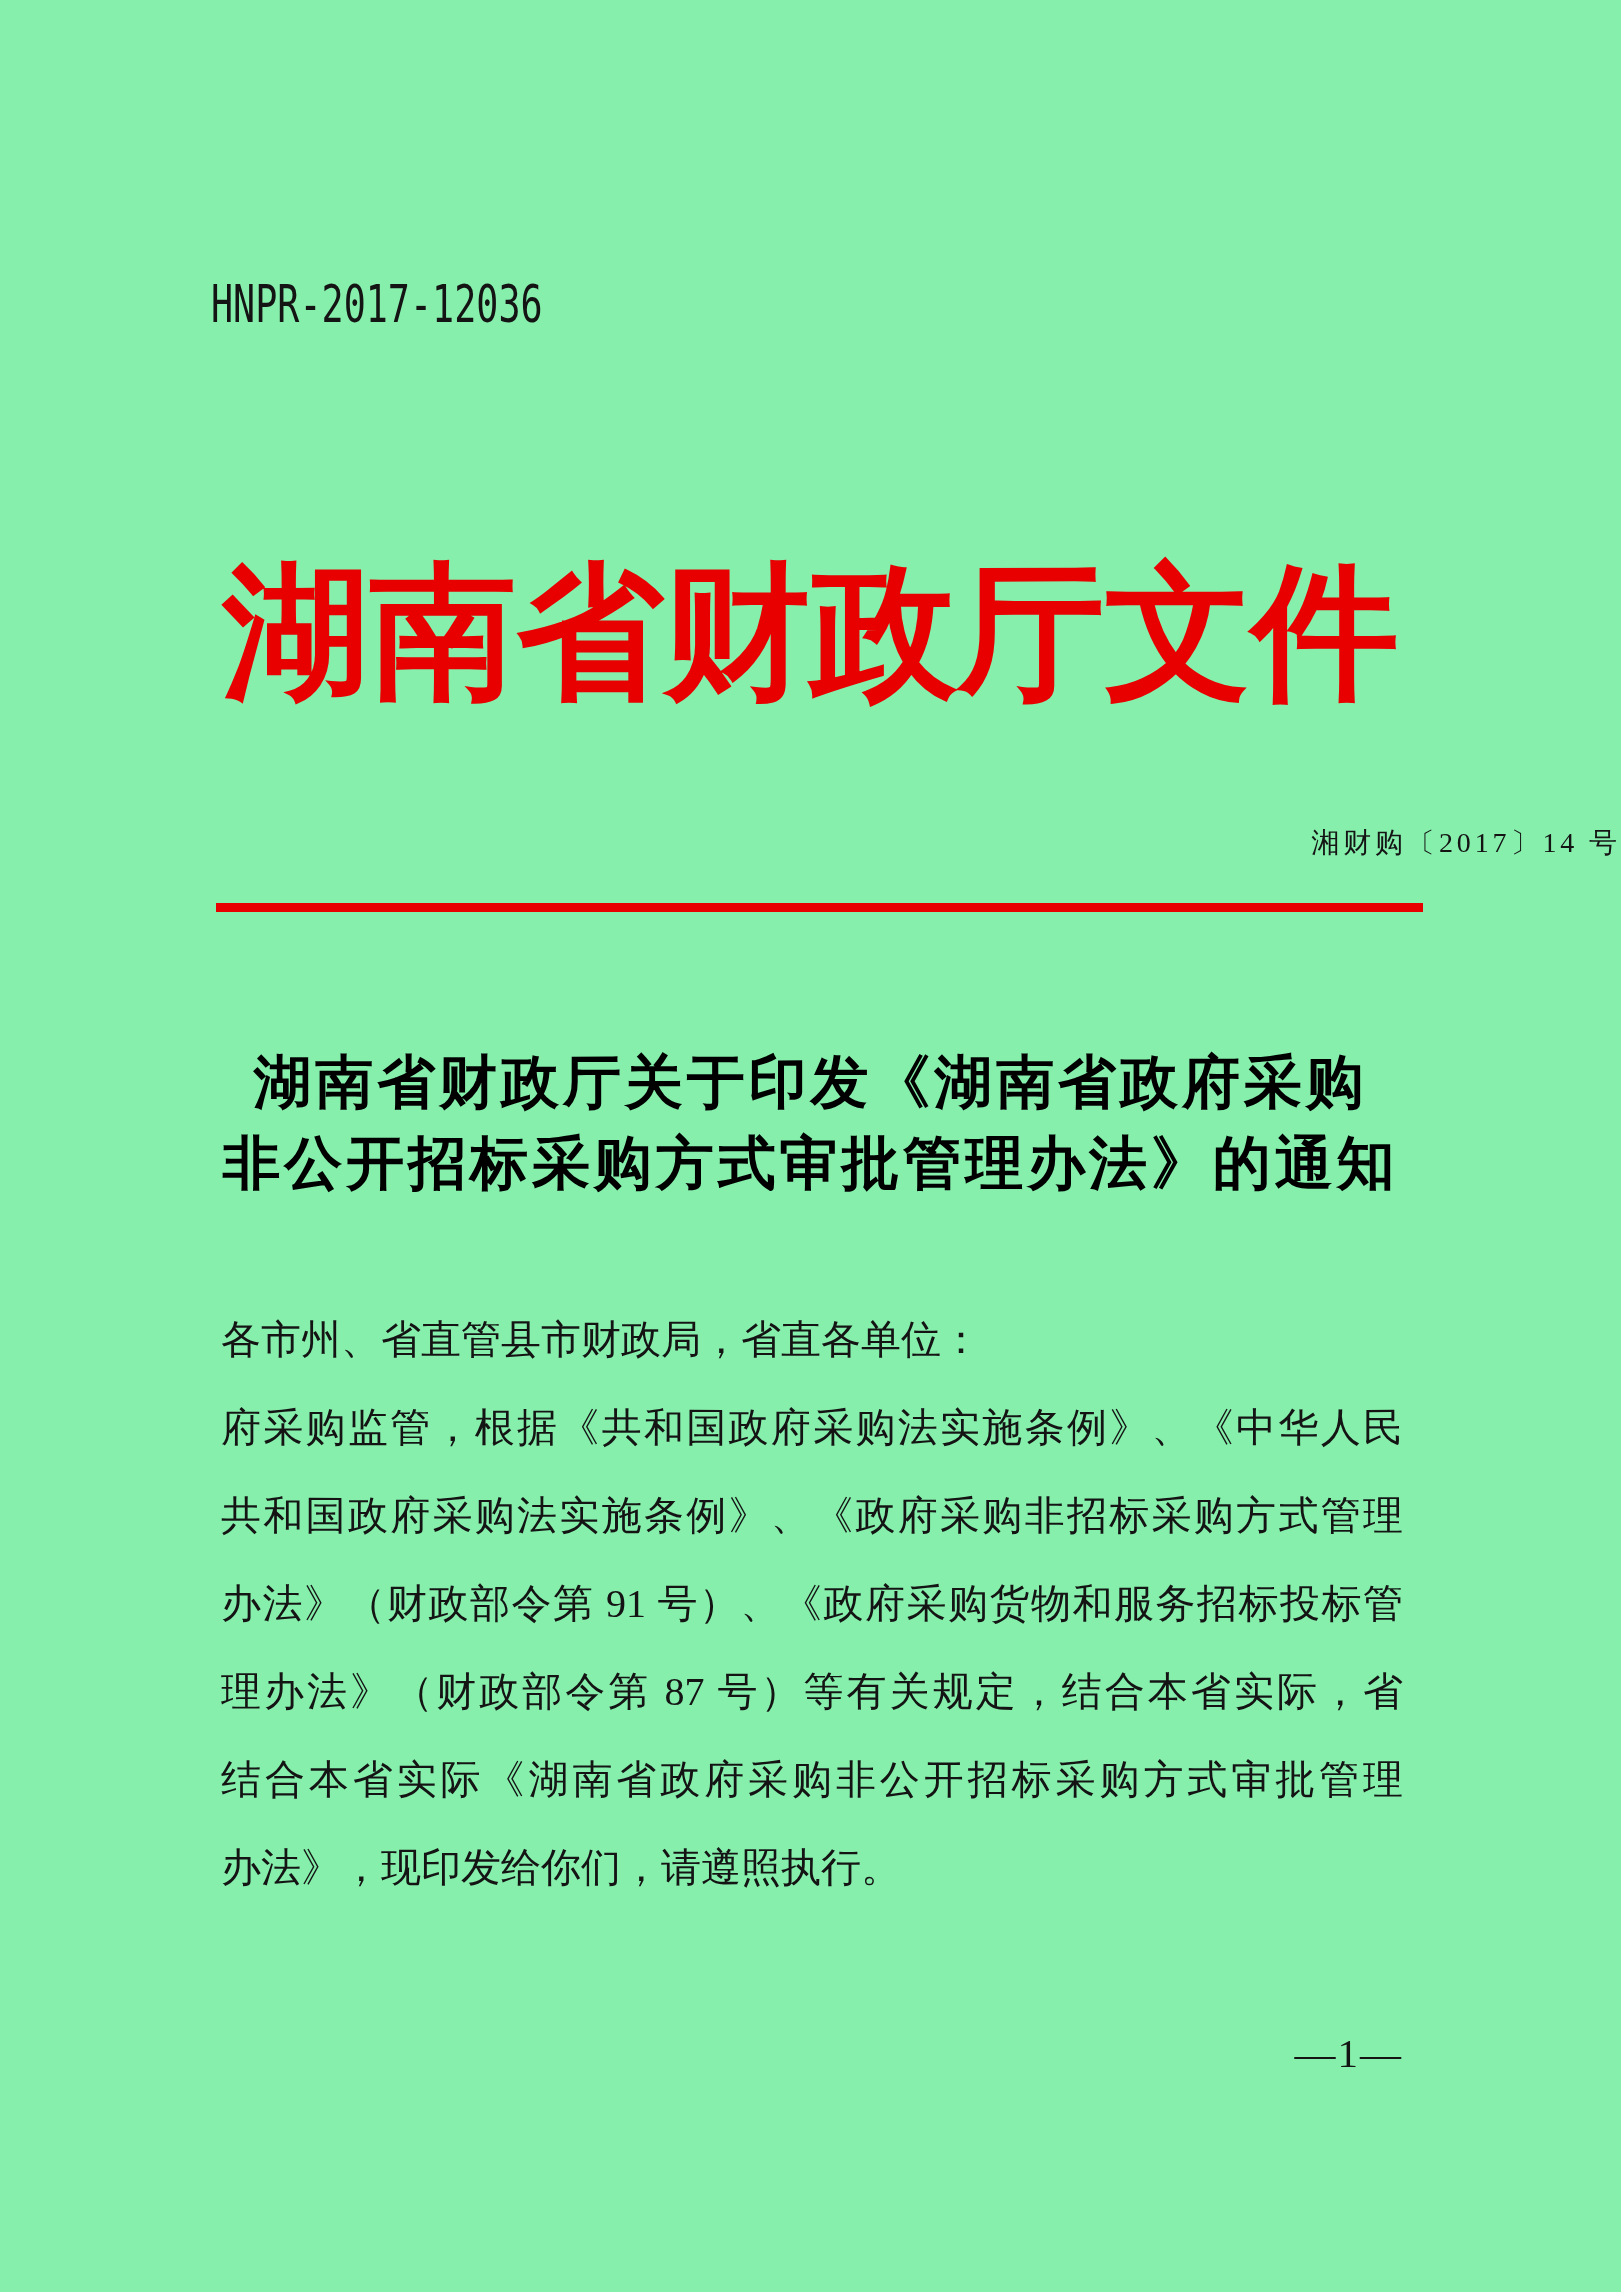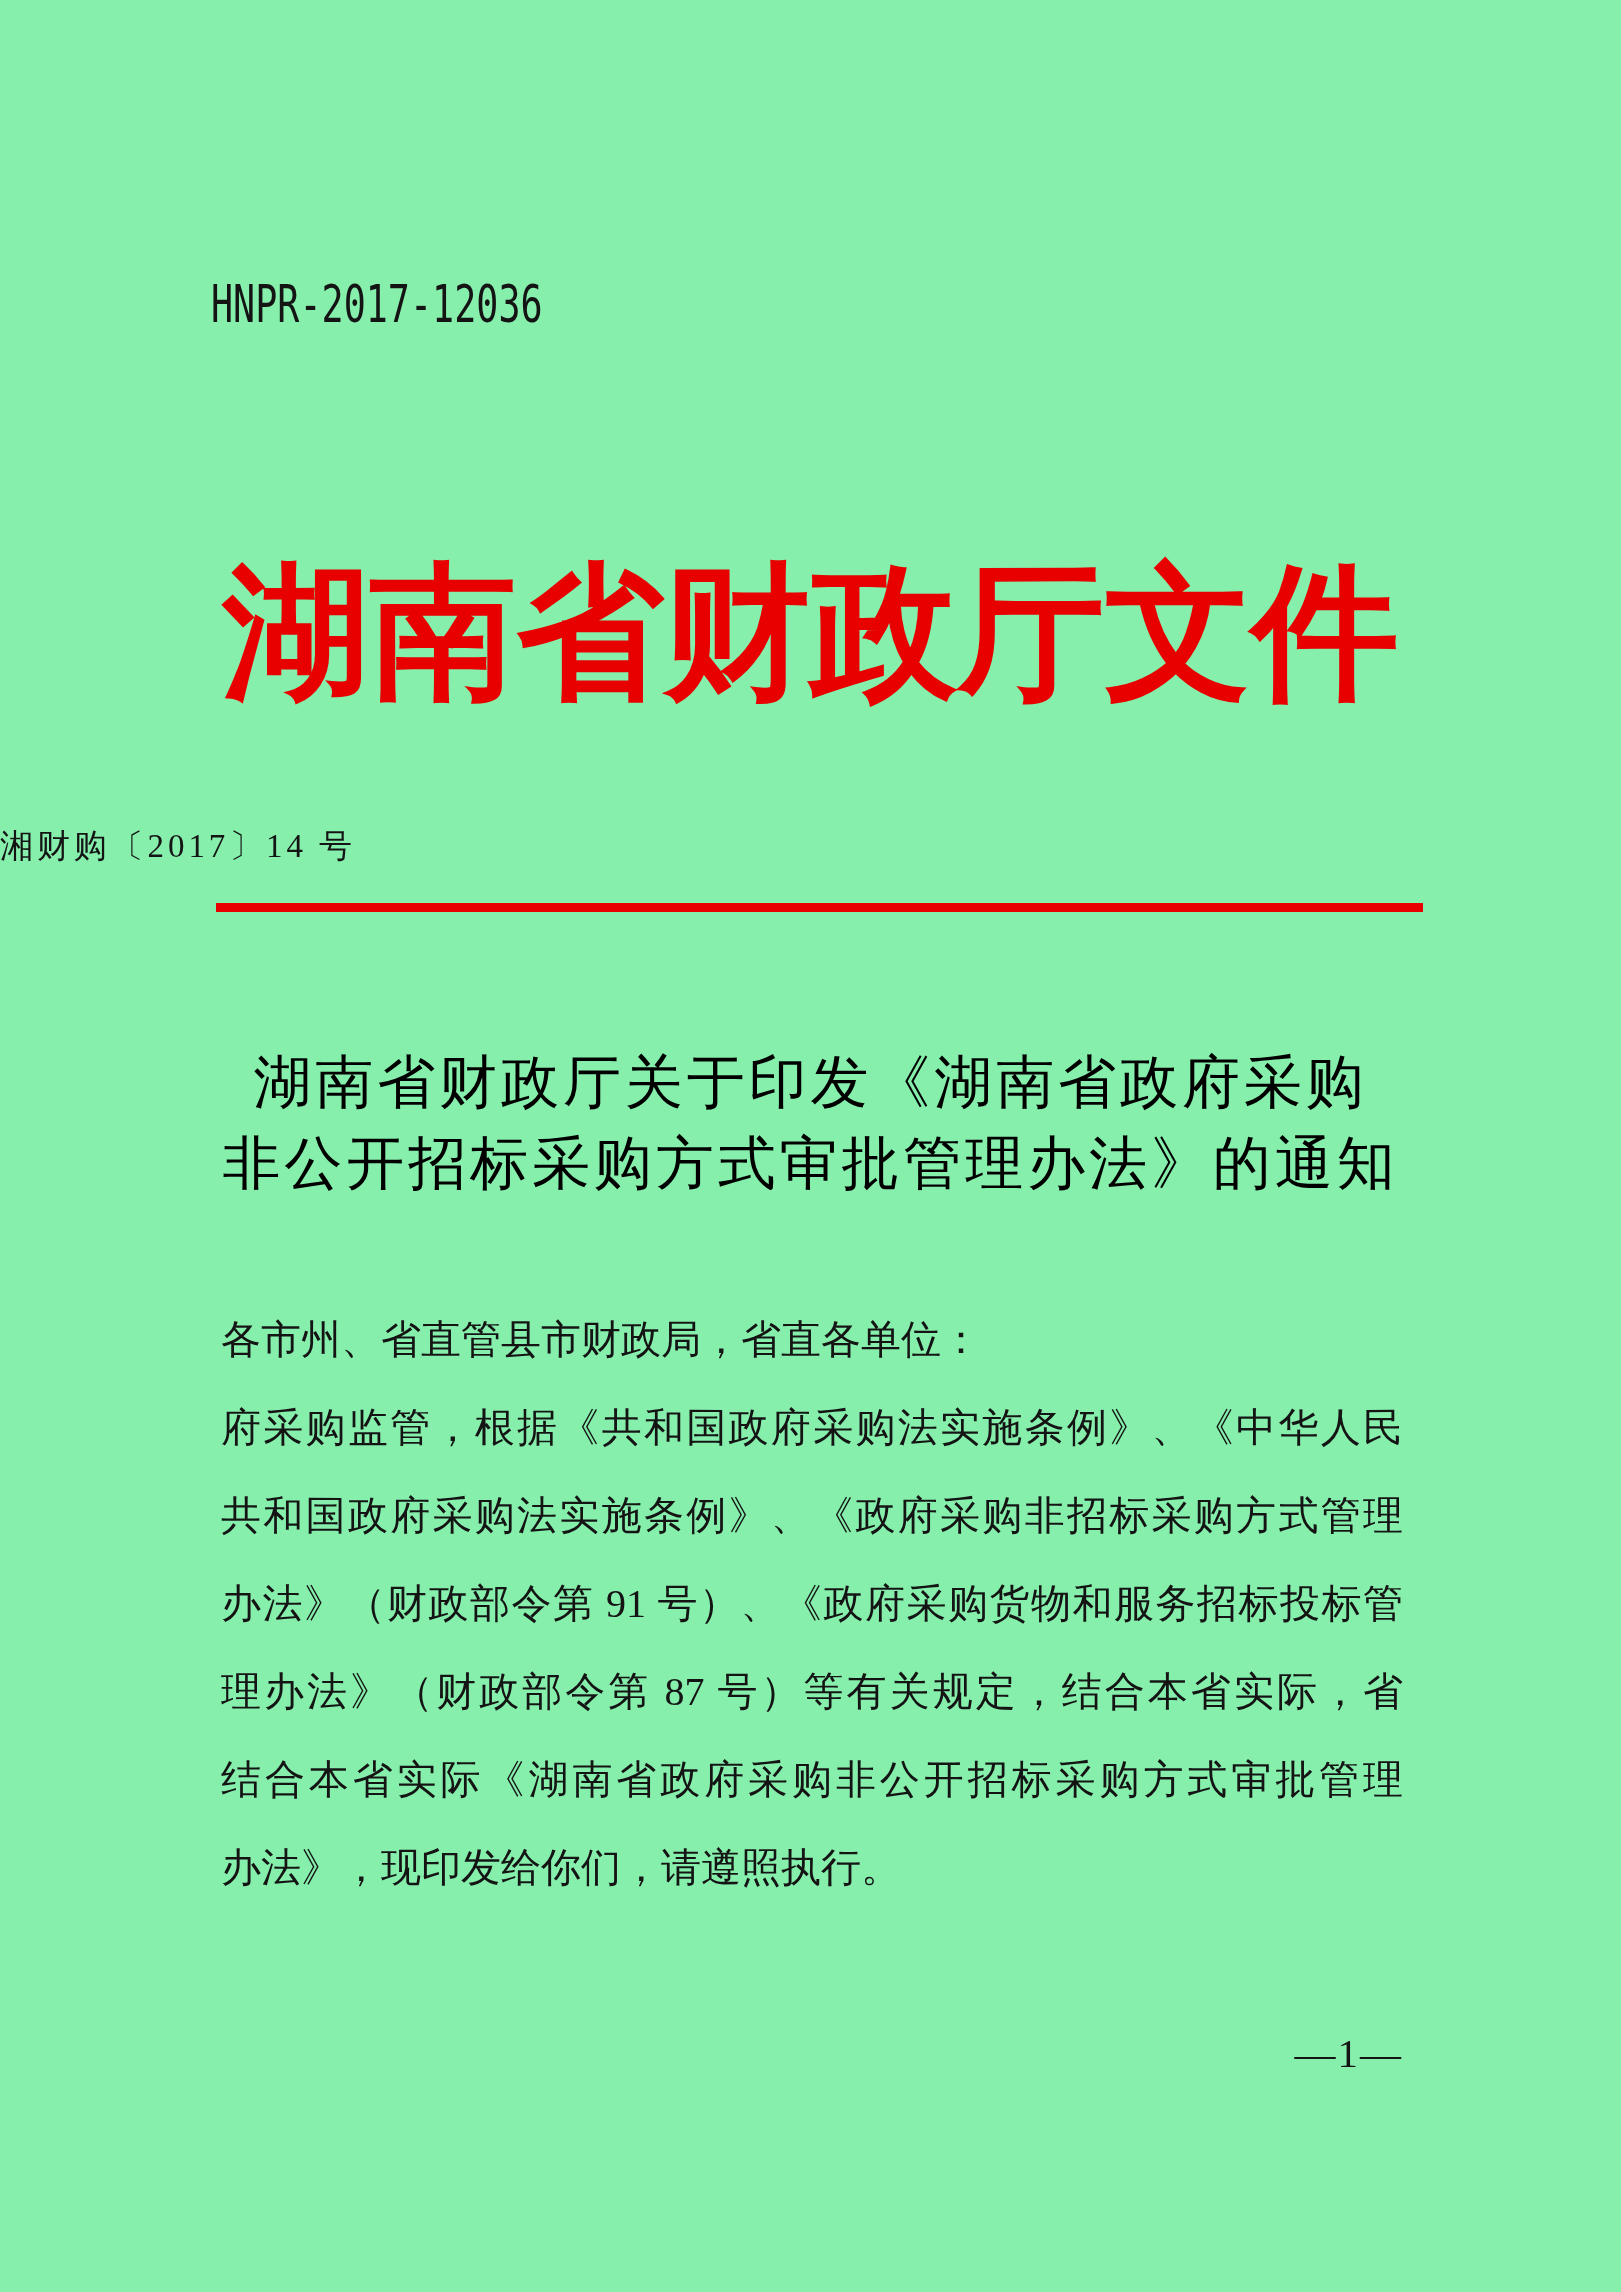--- a/index.html
+++ b/index.html
@@ -44,42 +44,42 @@
     line-height: 1.12;
     letter-spacing: 0px;
     color: var(--accent_red);
     white-space: nowrap;
   }
   .doc-number {
     position: absolute;
     left: 0;
     top: 824px;
     width: 100%;
-    text-align: left;
-    font-size: 33px;
+    text-align: right;
+    font-size: 28px;
     letter-spacing: 3.9px;
     color: var(--ink);
     white-space: nowrap;
   }
   .red-rule {
     position: absolute;
     left: 216px;
     top: 903px;
     width: 1207px;
     height: 8.8px;
     background: var(--accent_red);
   }
   .notice-title {
     position: absolute;
     left: 0;
     top: 1041px;
     width: 100%;
     text-align: center;
     font-family: "Liberation Sans", "DejaVu Sans", sans-serif;
-    font-weight: normal;
+    font-weight: bold;
     font-size: 58px;
     line-height: 81px;
     letter-spacing: 3.9px;
     color: #000000;
     white-space: nowrap;
   }
   .body-block {
     position: absolute;
     left: 221px;
     top: 1296px;

